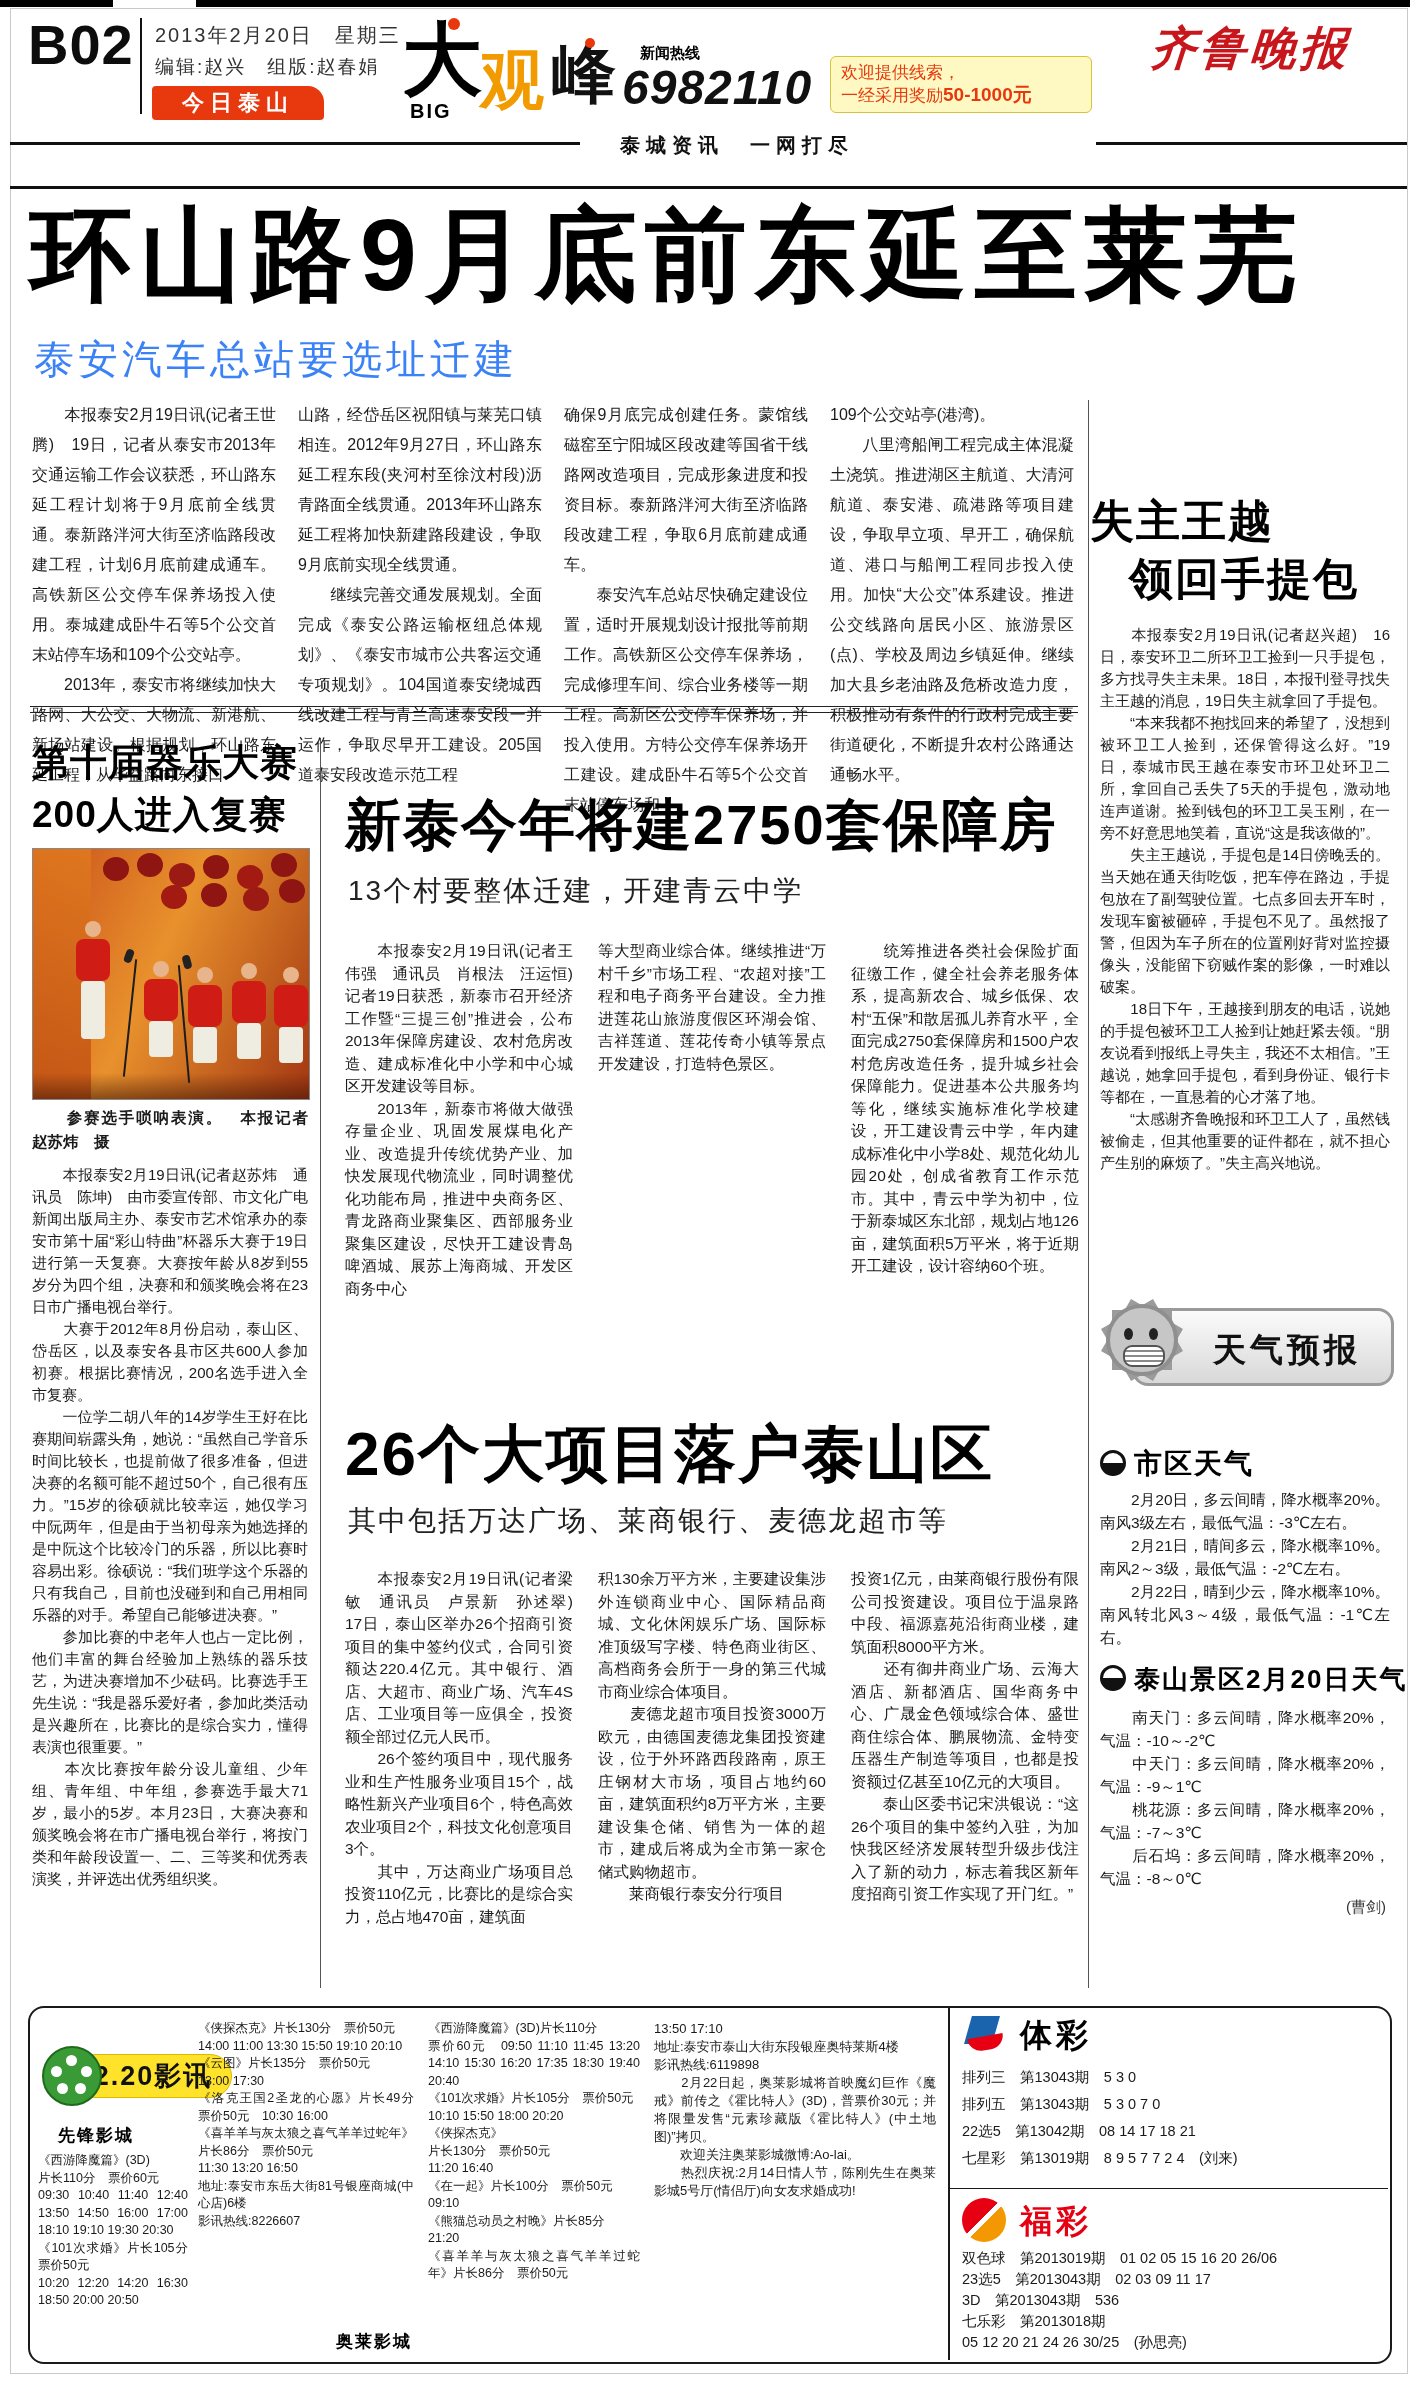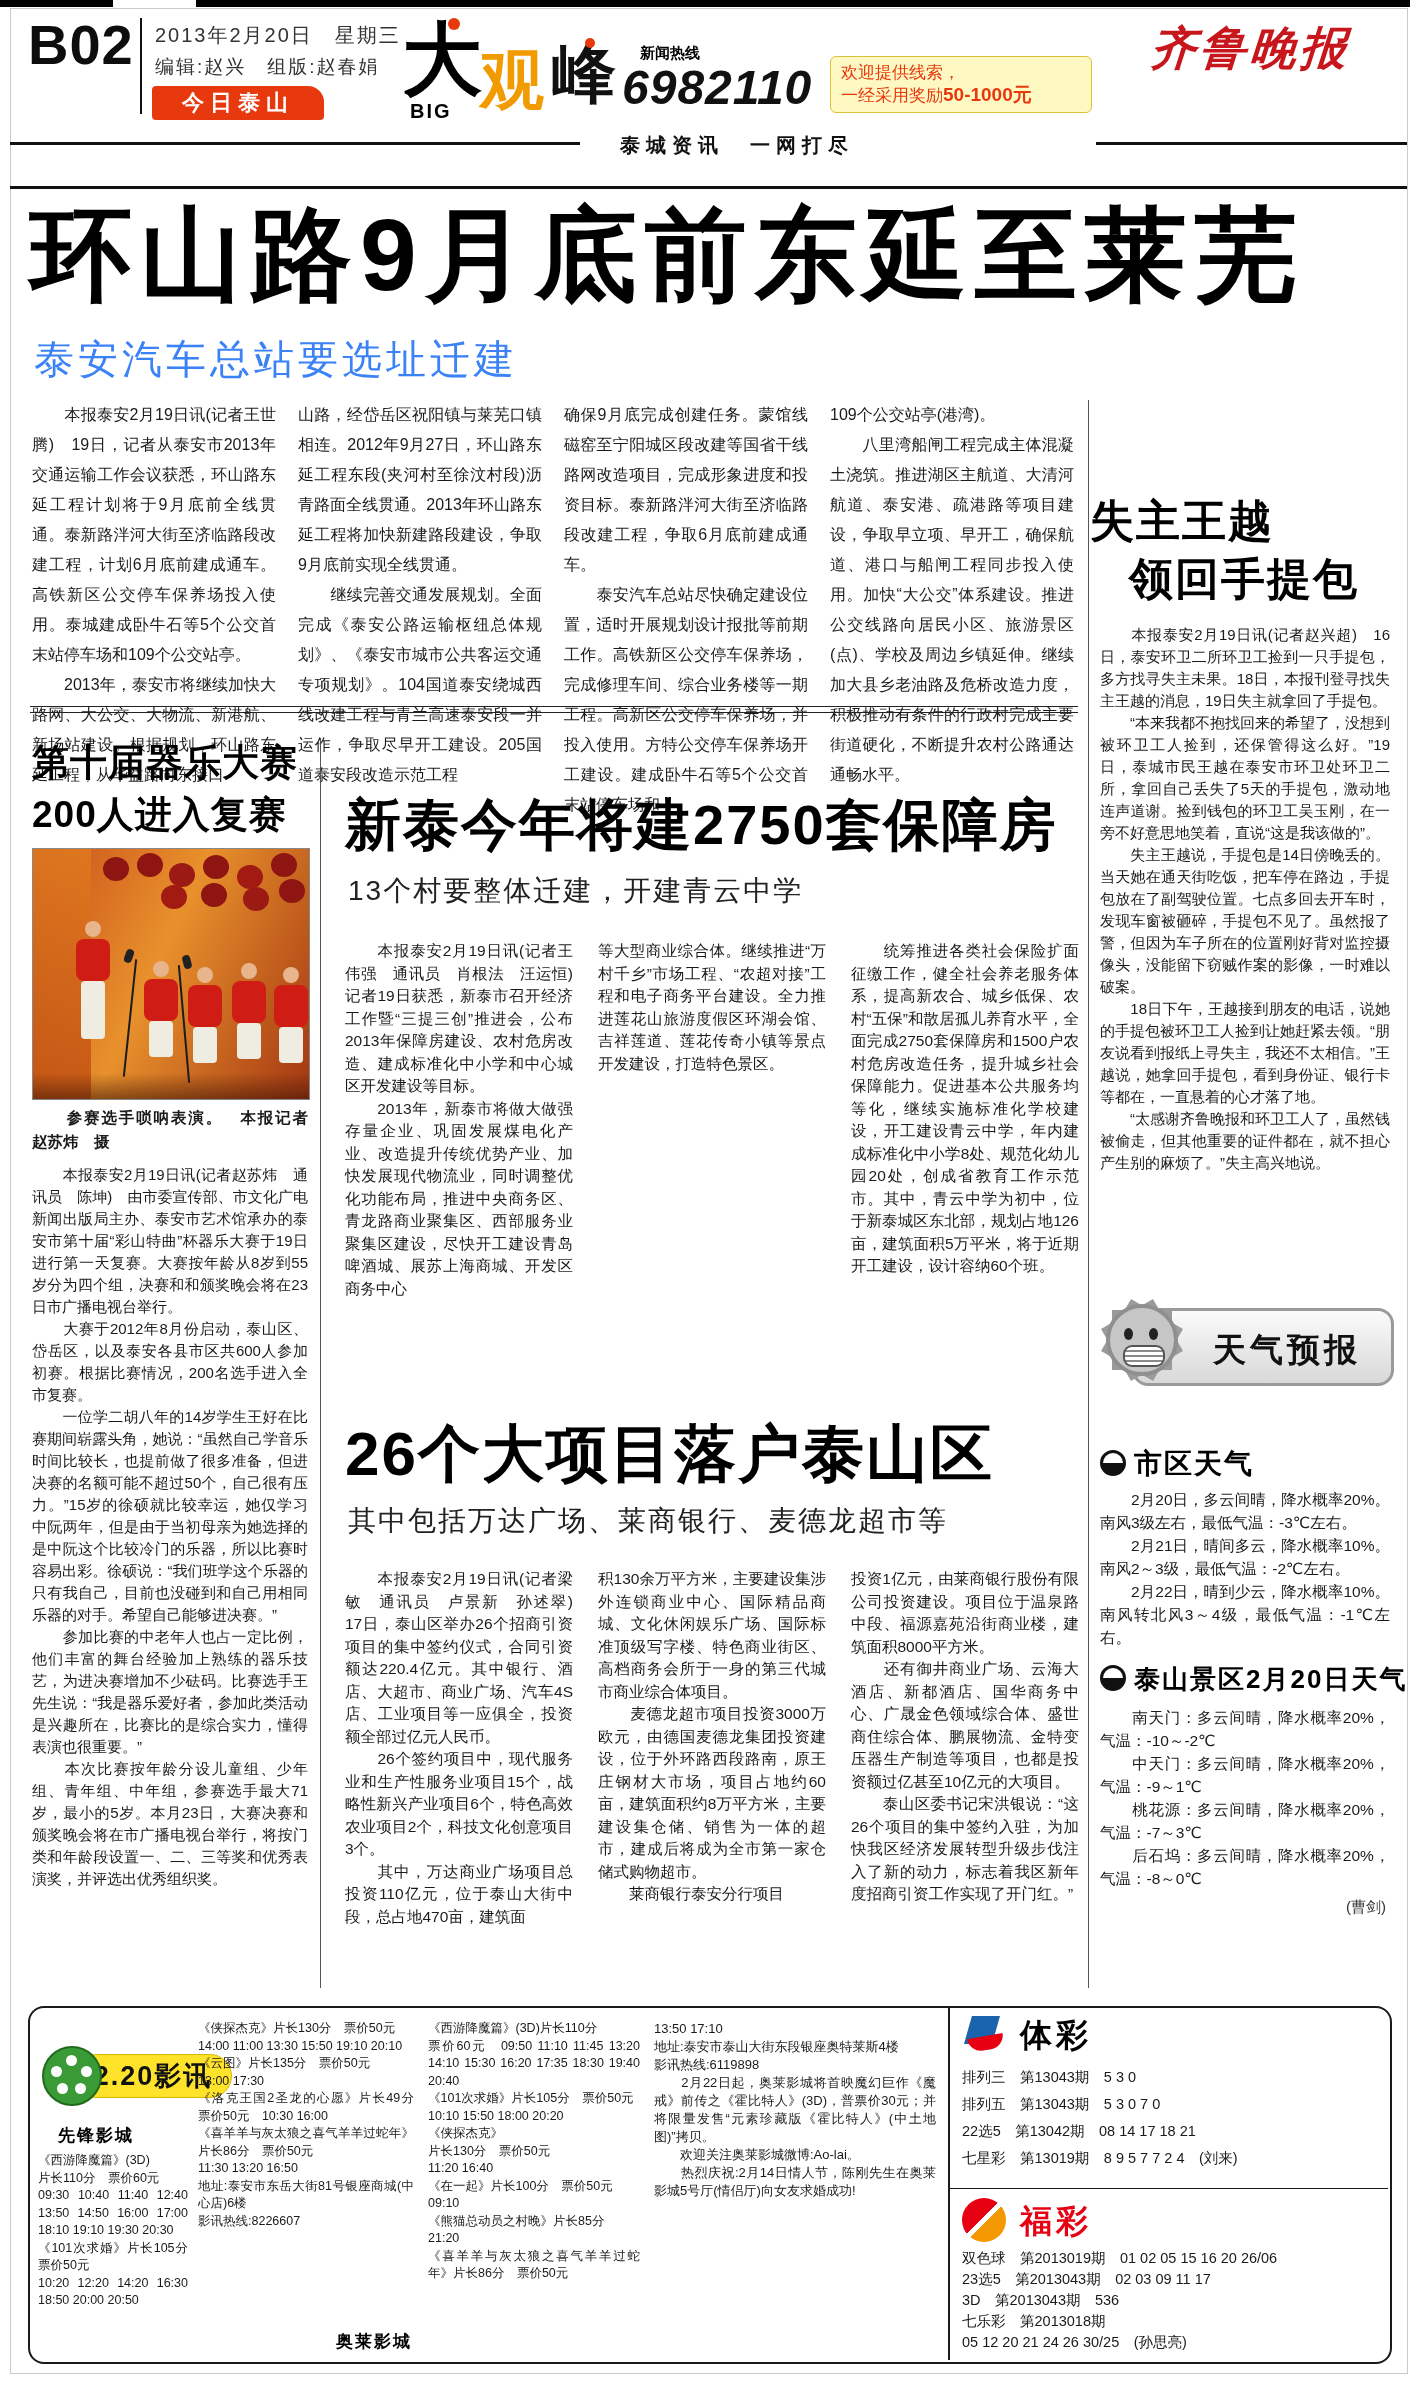--- a/index.html
+++ b/index.html
@@ -215,21 +215,21 @@
     </div>
   <div class="abs just bodym" style="left:851px;top:940px;width:228px;">
       <p class="para">　　统筹推进各类社会保险扩面征缴工作，健全社会养老服务体系，提高新农合、城乡低保、农村“五保”和散居孤儿养育水平，全面完成2750套保障房和1500户农村危房改造任务，提升城乡社会保障能力。促进基本公共服务均等化，继续实施标准化学校建设，开工建设青云中学，年内建成标准化中小学8处、规范化幼儿园20处，创成省教育工作示范市。其中，青云中学为初中，位于新泰城区东北部，规划占地126亩，建筑面积5万平米，将于近期开工建设，设计容纳60个班。</p>
     </div>
 
   <div class="abs hl-mid2" style="left:345px;top:1412px;">26个大项目落户泰山区</div>
   <div class="abs hl-sub2" style="left:348px;top:1502px;">其中包括万达广场、莱商银行、麦德龙超市等</div>
   <div class="abs just bodym" style="left:345px;top:1568px;width:228px;">
       <p class="para">　　本报泰安2月19日讯(记者梁敏　通讯员　卢景新　孙述翠)　17日，泰山区举办26个招商引资项目的集中签约仪式，合同引资额达220.4亿元。其中银行、酒店、大超市、商业广场、汽车4S店、工业项目等一应俱全，投资额全部过亿元人民币。</p>
       <p class="para">　　26个签约项目中，现代服务业和生产性服务业项目15个，战略性新兴产业项目6个，特色高效农业项目2个，科技文化创意项目3个。</p>
-      <p class="para">　　其中，万达商业广场项目总投资110亿元，位于泰山大街中段，总占地470亩，建筑面</p>
+      <p class="para">　　其中，万达商业广场项目总投资110亿元，比赛比的是综合实力，总占地470亩，建筑面</p>
     </div>
   <div class="abs just bodym" style="left:598px;top:1568px;width:228px;">
       <p class="para">积130余万平方米，主要建设集涉外连锁商业中心、国际精品商城、文化休闲娱乐广场、国际标准顶级写字楼、特色商业街区、高档商务会所于一身的第三代城市商业综合体项目。</p>
       <p class="para">　　麦德龙超市项目投资3000万欧元，由德国麦德龙集团投资建设，位于外环路西段路南，原王庄钢材大市场，项目占地约60亩，建筑面积约8万平方米，主要建设集仓储、销售为一体的超市，建成后将成为全市第一家仓储式购物超市。</p>
       <p class="para">　　莱商银行泰安分行项目</p>
     </div>
   <div class="abs just bodym" style="left:851px;top:1568px;width:228px;">
       <p class="para">投资1亿元，由莱商银行股份有限公司投资建设。项目位于温泉路中段、福源嘉苑沿街商业楼，建筑面积8000平方米。</p>
       <p class="para">　　还有御井商业广场、云海大酒店、新都酒店、国华商务中心、广晟金色领域综合体、盛世商住综合体、鹏展物流、金特变压器生产制造等项目，也都是投资额过亿甚至10亿元的大项目。</p>
       <p class="para">　　泰山区委书记宋洪银说：“这26个项目的集中签约入驻，为加快我区经济发展转型升级步伐注入了新的动力，标志着我区新年度招商引资工作实现了开门红。”</p>

